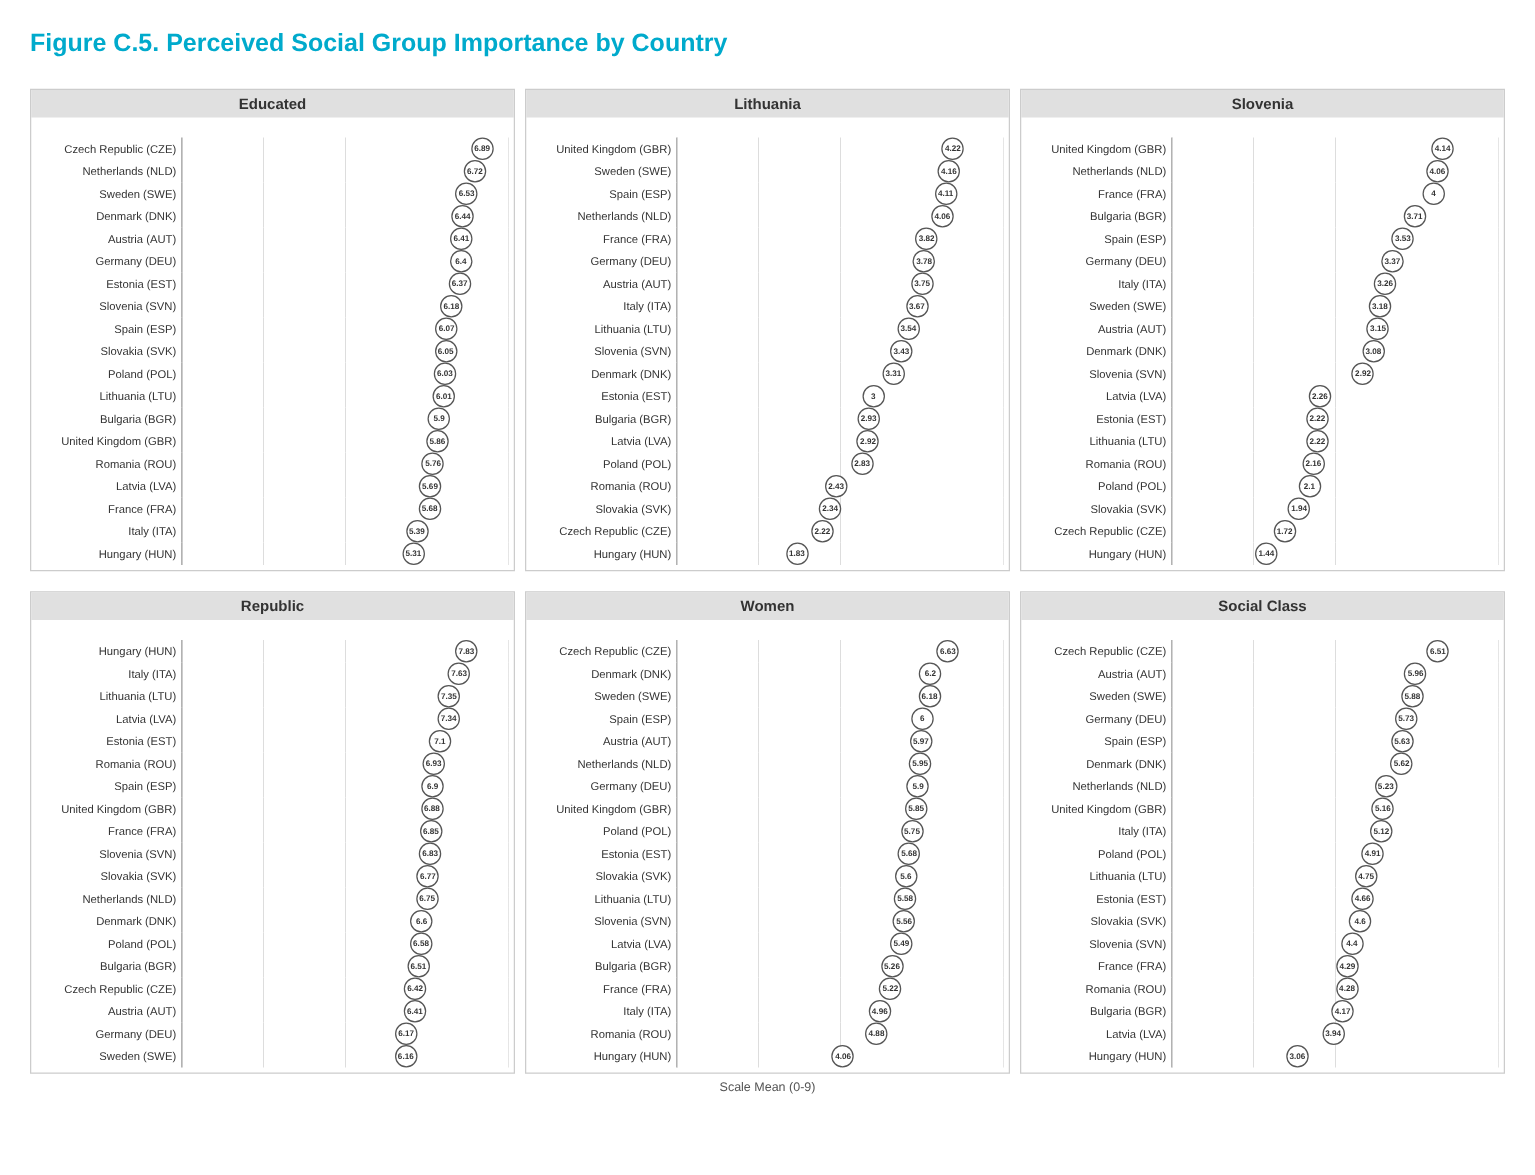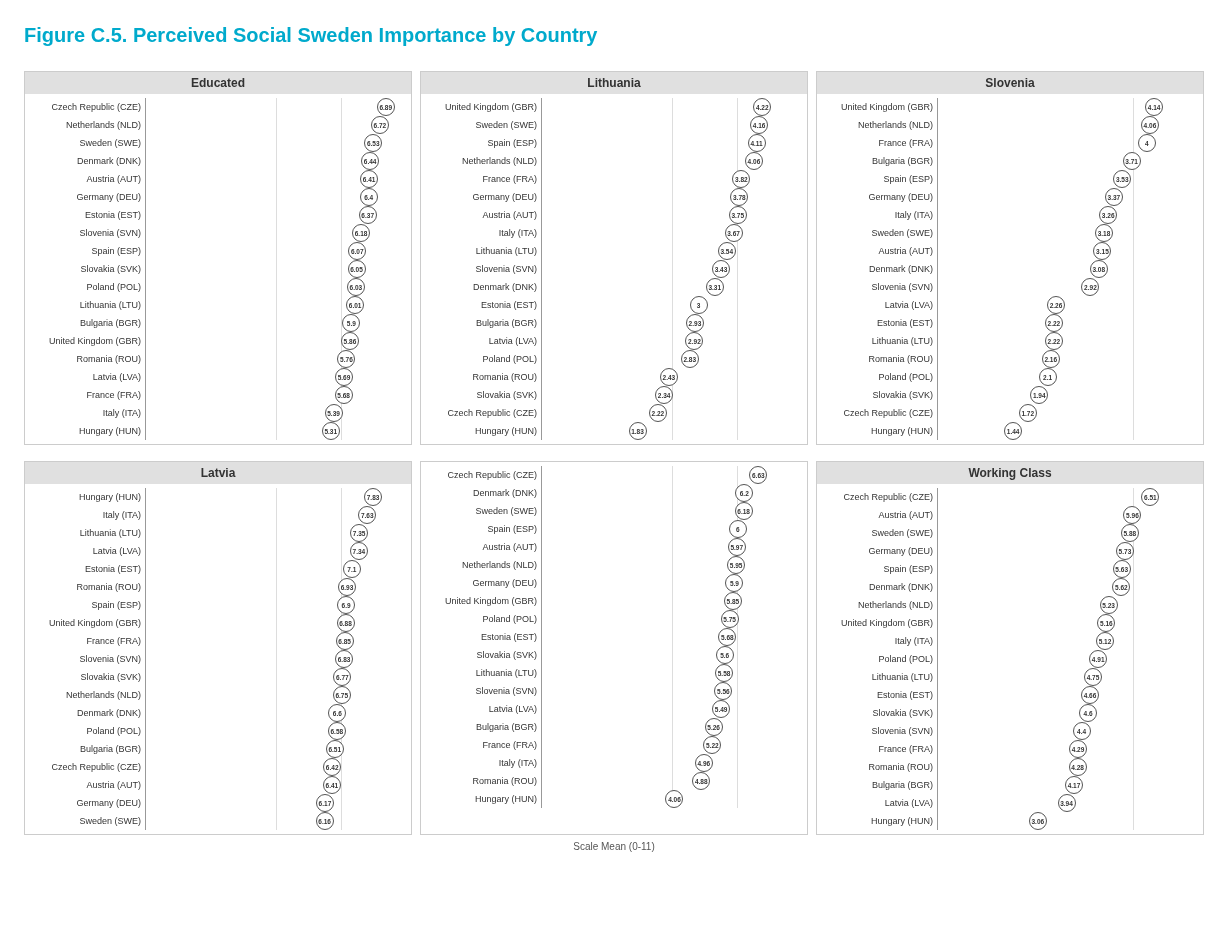--- a/index.html
+++ b/index.html
@@ -32,20 +32,21 @@
       background: #e0e0e0;
       text-align: center;
       font-size: 12px;
       font-weight: bold;
       padding: 4px 0;
       color: #333;
     }
     .chart-body {
       padding: 4px 4px 4px 0;
       position: relative;
+      margin-top: 12px;
     }
     .chart-row {
       display: flex;
       align-items: center;
       height: 18px;
       position: relative;
     }
     .country-label {
       font-size: 9px;
       color: #333;
@@ -102,21 +103,21 @@
     .scale-label {
       text-align: center;
       font-size: 10px;
       color: #555;
       margin-top: 6px;
     }
   </style>
 </head>
 <body>
 
-<h1>Figure C.5. Perceived Social Sweden Importance by Country</h1>
+<h1>Figure C.5. Perceived Social Group Importance by Country</h1>
 
 <div class="charts-grid">
 <div class="chart-panel">
       <div class="chart-title">Educated</div>
       <div class="chart-body">
         <div class="chart-row">
           <div class="country-label">Czech Republic (CZE)</div>
           <div class="bar-area">
             <div class="dot-container" style="left: calc(91.8667% - 9px);">
               <div class="dot">6.89</div>
@@ -577,21 +578,21 @@
           <div class="country-label">Hungary (HUN)</div>
           <div class="bar-area">
             <div class="dot-container" style="left: calc(28.8% - 9px);">
               <div class="dot">1.44</div>
             </div>
           </div>
         </div>
       </div>
     </div>
     <div class="chart-panel">
-      <div class="chart-title">Latvia</div>
+      <div class="chart-title">Republic</div>
       <div class="chart-body">
         <div class="chart-row">
           <div class="country-label">Hungary (HUN)</div>
           <div class="bar-area">
             <div class="dot-container" style="left: calc(87% - 9px);">
               <div class="dot">7.83</div>
             </div>
           </div>
         </div>
         <div class="chart-row">
@@ -734,20 +735,21 @@
           <div class="country-label">Sweden (SWE)</div>
           <div class="bar-area">
             <div class="dot-container" style="left: calc(68.4444% - 9px);">
               <div class="dot">6.16</div>
             </div>
           </div>
         </div>
       </div>
     </div>
     <div class="chart-panel">
+      <div class="chart-title">Women</div>
       <div class="chart-body">
         <div class="chart-row">
           <div class="country-label">Czech Republic (CZE)</div>
           <div class="bar-area">
             <div class="dot-container" style="left: calc(82.875% - 9px);">
               <div class="dot">6.63</div>
             </div>
           </div>
         </div>
         <div class="chart-row">
@@ -890,21 +892,21 @@
           <div class="country-label">Hungary (HUN)</div>
           <div class="bar-area">
             <div class="dot-container" style="left: calc(50.75% - 9px);">
               <div class="dot">4.06</div>
             </div>
           </div>
         </div>
       </div>
     </div>
     <div class="chart-panel">
-      <div class="chart-title">Working Class</div>
+      <div class="chart-title">Social Class</div>
       <div class="chart-body">
         <div class="chart-row">
           <div class="country-label">Czech Republic (CZE)</div>
           <div class="bar-area">
             <div class="dot-container" style="left: calc(81.375% - 9px);">
               <div class="dot">6.51</div>
             </div>
           </div>
         </div>
         <div class="chart-row">
@@ -1048,13 +1050,13 @@
           <div class="bar-area">
             <div class="dot-container" style="left: calc(38.25% - 9px);">
               <div class="dot">3.06</div>
             </div>
           </div>
         </div>
       </div>
     </div>
   </div>
 
-<div class="scale-label">Scale Mean (0-11)</div>
+<div class="scale-label">Scale Mean (0-9)</div>
 
 </body></html>

